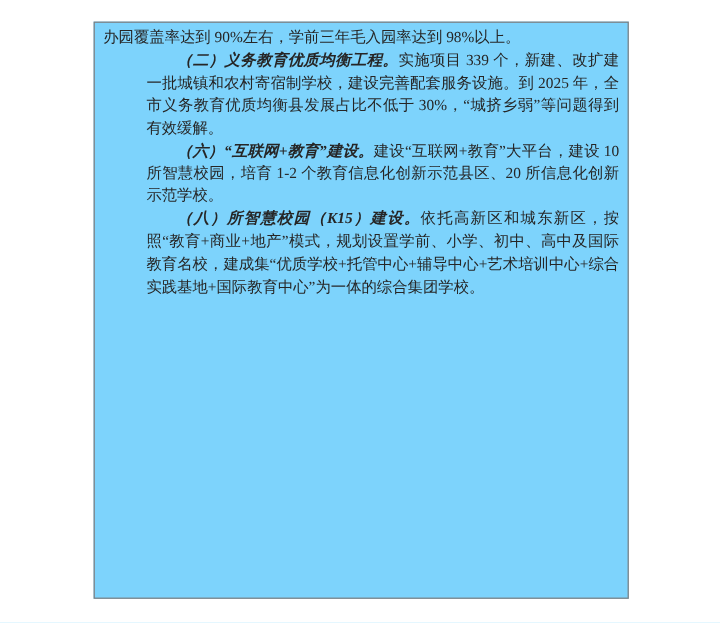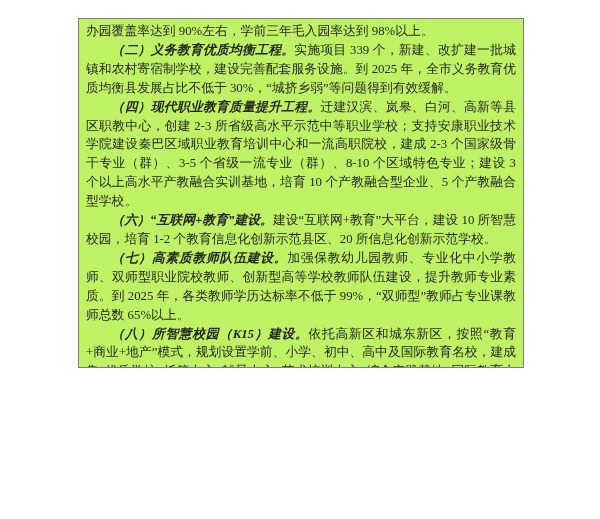--- a/index.html
+++ b/index.html
@@ -11,55 +11,54 @@
     height: 519px;
     background: #ffffff;
     position: relative;
     overflow: hidden;
   }
   .sheet {
     position: absolute;
     left: 78px;
     top: 18px;
     width: 446px;
-    height: 350px;
+    height: 481px;
     box-sizing: border-box;
     border: 1px solid #7d7d7d;
-    background: #bef264;
+    background: #7dd3fc;
     padding: 3px 7px 0 7px;
     overflow: hidden;
   }
   .para {
     margin: 0;
     font-family: "Liberation Serif", "DejaVu Serif", serif;
     font-size: 12.8px;
     line-height: 18.9px;
     text-align: justify;
     color: #262626;
   }
   .para.indent {
     text-indent: 2em;
+    margin-left: 36px;
   }
   .para-heading {
     font-weight: 700;
     font-style: italic;
   }
 </style>
 </head>
 <body>
 
 <div class="sheet">
 
   <p class="para"><span>办园覆盖率达到 90%左右，学前三年毛入园率达到 98%以上。</span></p>
 
   <p class="para indent"><span class="para-heading">（二）义务教育优质均衡工程。</span><span>实施项目 339 个，新建、改扩建一批城镇和农村寄宿制学校，建设完善配套服务设施。到 2025 年，全市义务教育优质均衡县发展占比不低于 30%，“城挤乡弱”等问题得到有效缓解。</span></p>
 
 
-  <p class="para indent"><span class="para-heading">（四）现代职业教育质量提升工程。</span><span>迁建汉滨、岚皋、白河、高新等县区职教中心，创建 2-3 所省级高水平示范中等职业学校；支持安康职业技术学院建设秦巴区域职业教育培训中心和一流高职院校，建成 2-3 个国家级骨干专业（群）、3-5 个省级一流专业（群）、8-10 个区域特色专业；建设 3 个以上高水平产教融合实训基地，培育 10 个产教融合型企业、5 个产教融合型学校。</span></p>
 
 
   <p class="para indent"><span class="para-heading">（六）“互联网+教育”建设。</span><span>建设“互联网+教育”大平台，建设 10 所智慧校园，培育 1-2 个教育信息化创新示范县区、20 所信息化创新示范学校。</span></p>
 
-  <p class="para indent"><span class="para-heading">（七）高素质教师队伍建设。</span><span>加强保教幼儿园教师、专业化中小学教师、双师型职业院校教师、创新型高等学校教师队伍建设，提升教师专业素质。到 2025 年，各类教师学历达标率不低于 99%，“双师型”教师占专业课教师总数 65%以上。</span></p>
 
   <p class="para indent"><span class="para-heading">（八）所智慧校园（K15）建设。</span><span>依托高新区和城东新区，按照“教育+商业+地产”模式，规划设置学前、小学、初中、高中及国际教育名校，建成集“优质学校+托管中心+辅导中心+艺术培训中心+综合实践基地+国际教育中心”为一体的综合集团学校。</span></p>
 
 </div>
 
 </body></html>

